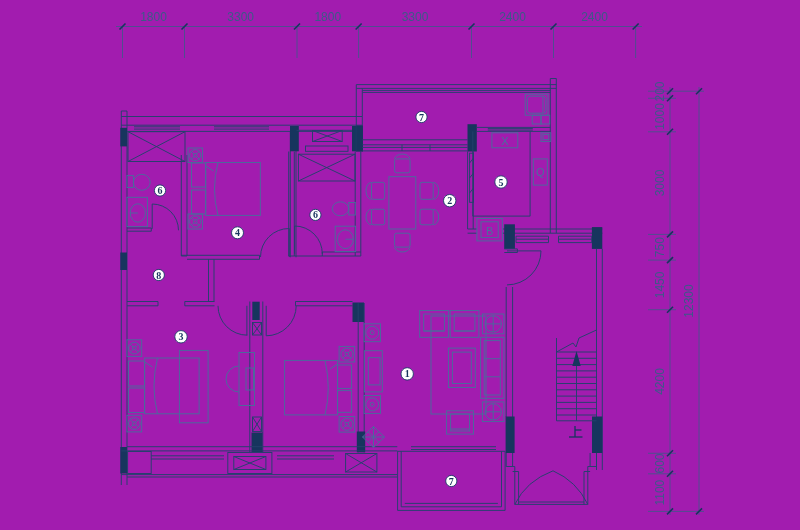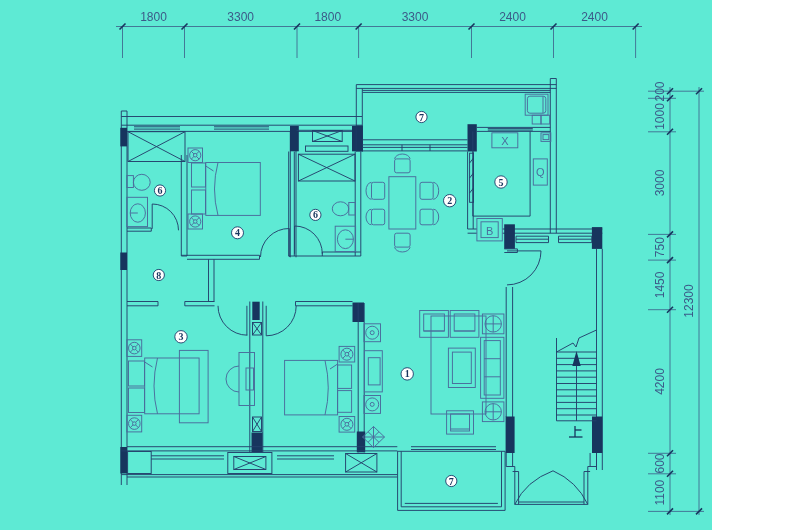--- a/index.html
+++ b/index.html
@@ -1,16 +1,16 @@
 <!DOCTYPE html>
 <html><head>
 <meta charset="utf-8">
 <style>
 html,body{margin:0;padding:0;background:#ffffff;}
-#page{width:712px;height:530px;position:relative;background:#5eead4;overflow:hidden;}
+#page{width:800px;height:530px;position:relative;background:#a21caf;overflow:hidden;}
 text{font-family:"Liberation Sans",sans-serif;}
 .dimt{font-family:"Liberation Sans",sans-serif;font-size:12px;fill:#3c5a88;}
 .numt{font-family:"Liberation Serif",serif;font-size:10px;font-weight:bold;fill:#17355e;}
 .appt{font-family:"Liberation Sans",sans-serif;font-size:11px;fill:#4a6f9e;}
 </style>
 </head>
 <body>
 <div id="page">
 <svg width="800" height="530" viewBox="0 0 800 530">
 <g stroke="#24416d" fill="none" stroke-width="0.95">

